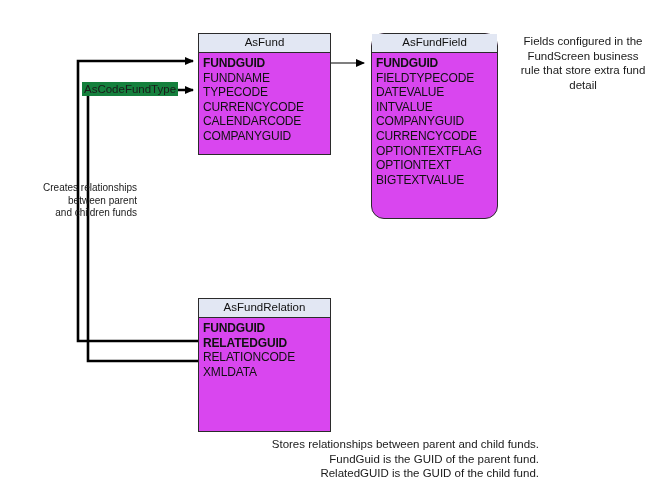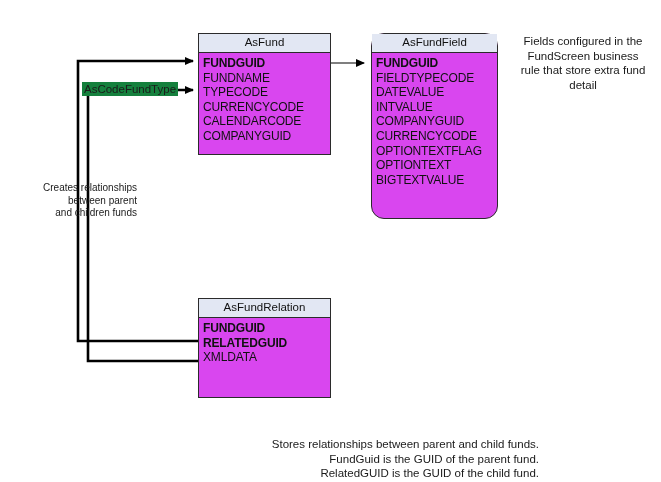--- a/index.html
+++ b/index.html
@@ -132,25 +132,26 @@
       <div class="field">OPTIONTEXTFLAG</div>
       <div class="field">OPTIONTEXT</div>
       <div class="field">BIGTEXTVALUE</div>
     </div>
   </div>
   <div class="note" style="left:508px; top:34px; width:150px;text-align:center;">Fields configured in the
 FundScreen business
 rule that store extra fund
 detail</div>
 
-  <div class="entity" style="left:198px; top:298px; width:133px; height:100px;">
+  <div class="entity" style="left:198px; top:298px; width:133px; height:134px;">
     <div class="entity-title">AsFundRelation</div>
     <div class="entity-fields">
       <div class="field key">FUNDGUID</div>
       <div class="field key">RELATEDGUID</div>
+      <div class="field">RELATIONCODE</div>
       <div class="field">XMLDATA</div>
     </div>
   </div>
   <div class="note" style="left:199px; top:437px; width:340px;text-align:right;">Stores relationships between parent and child funds.
 FundGuid is the GUID of the parent fund.
 RelatedGUID is the GUID of the child fund.</div>
 
   <div class="edge-label" style="left:82px; top:82px;">AsCodeFundType</div>
 
   <div class="note small" style="left:12px; top:182px; width:125px;">Creates relationships

